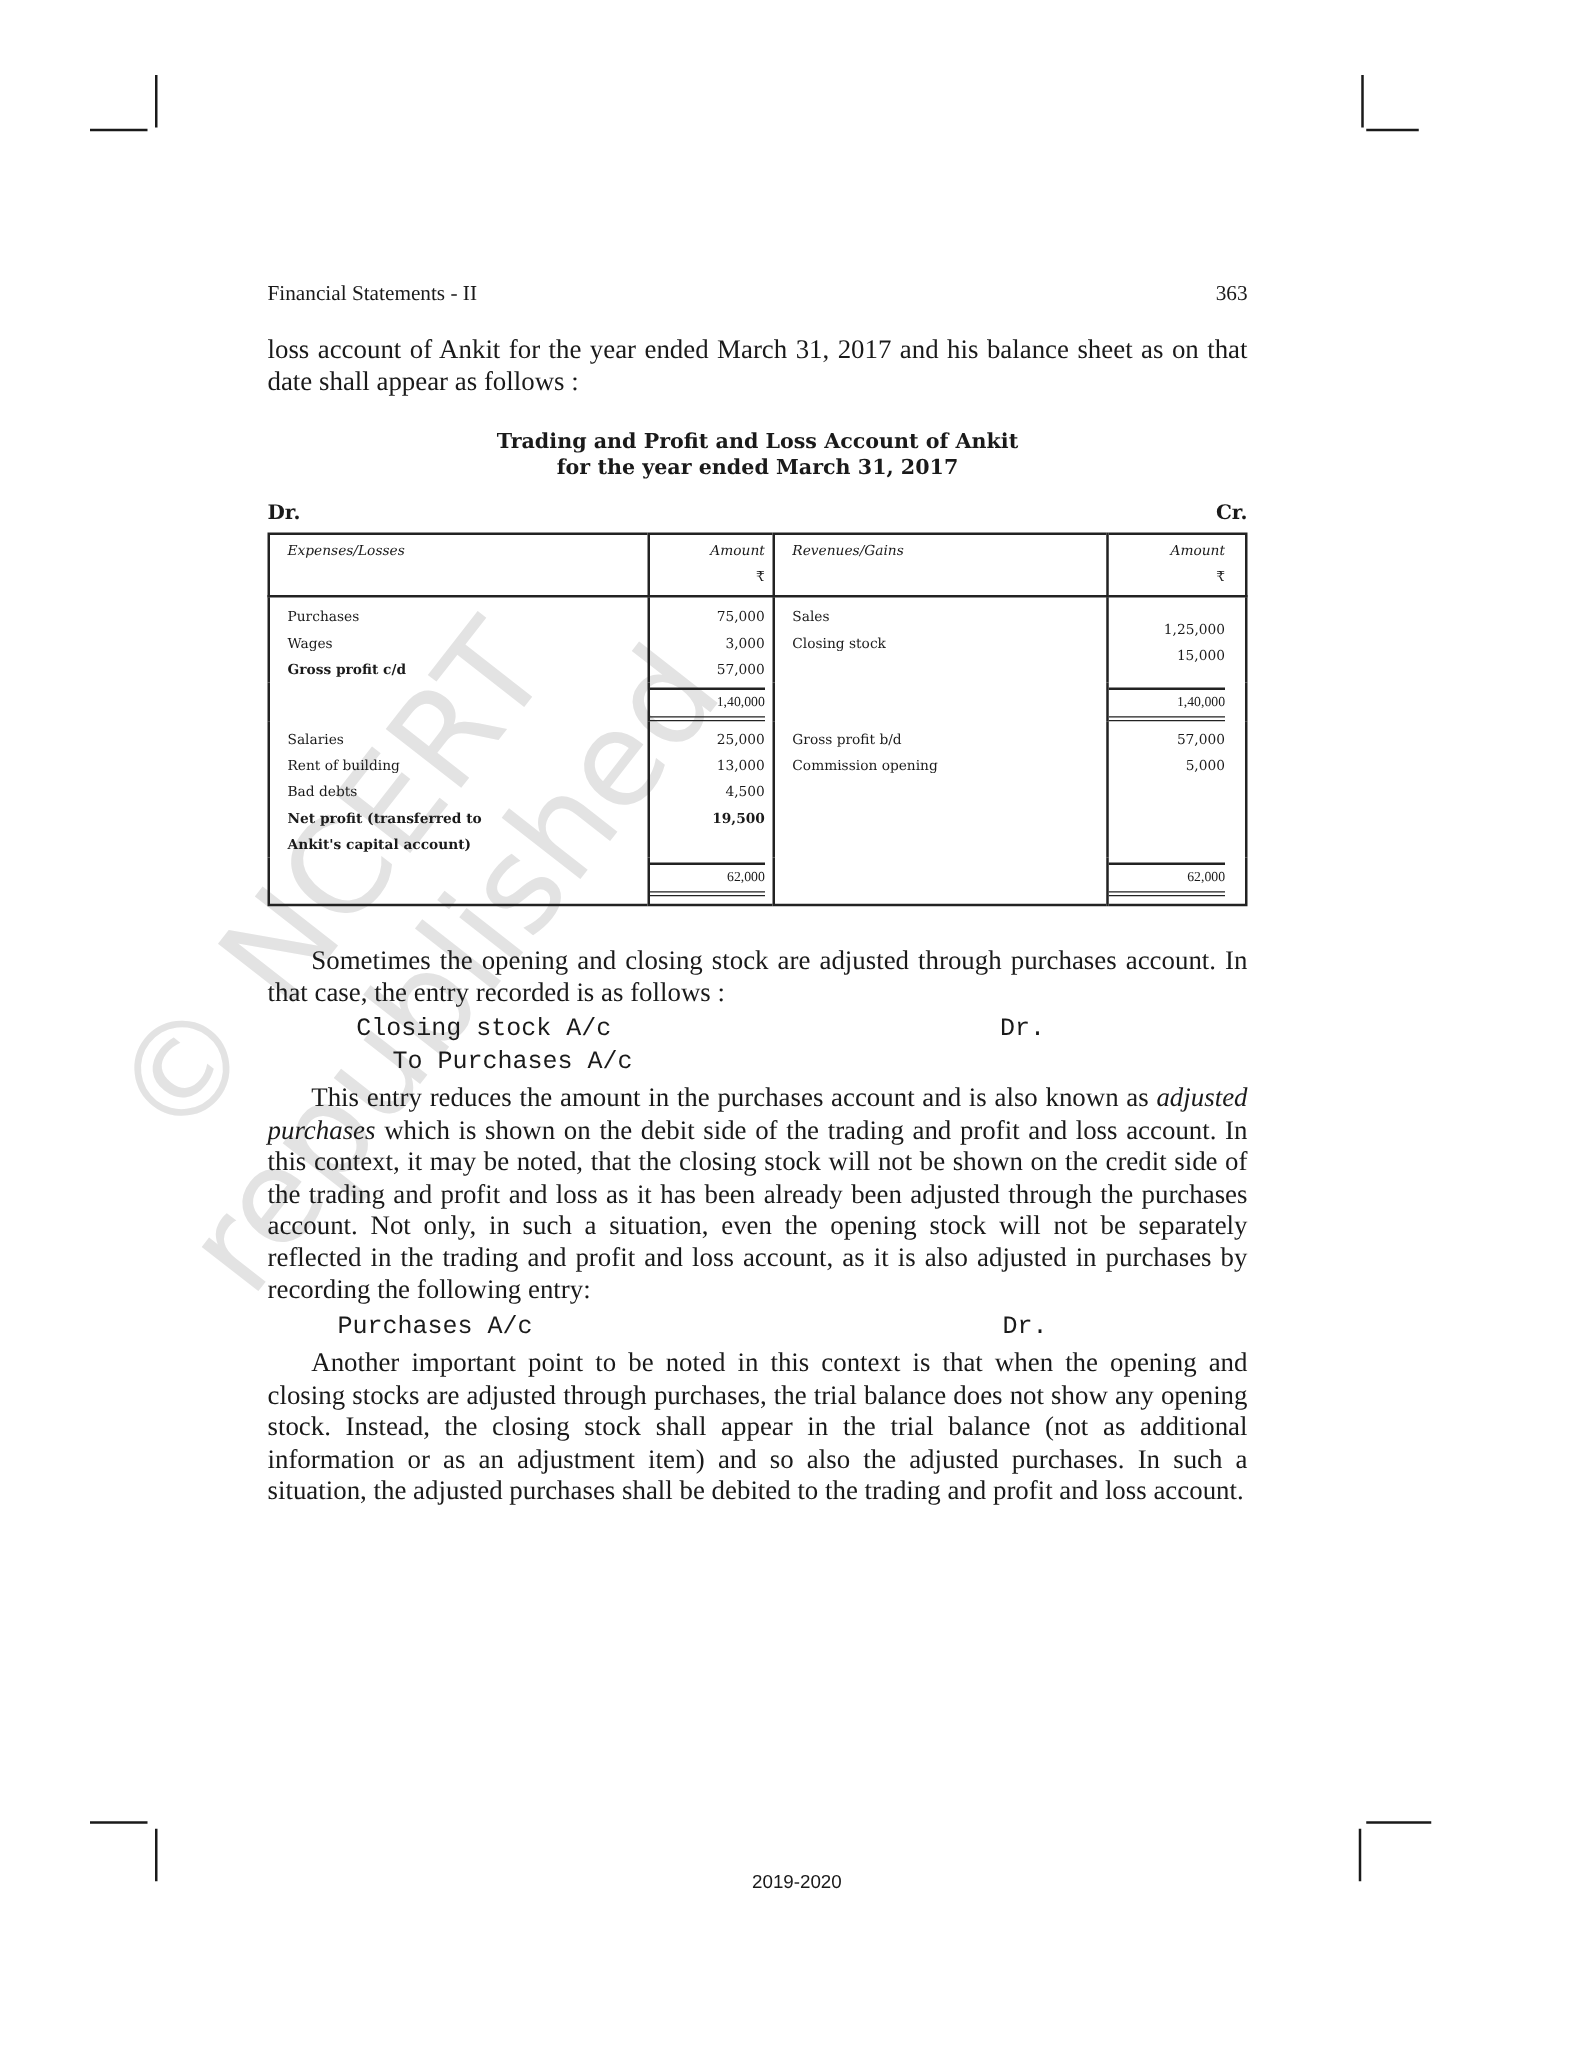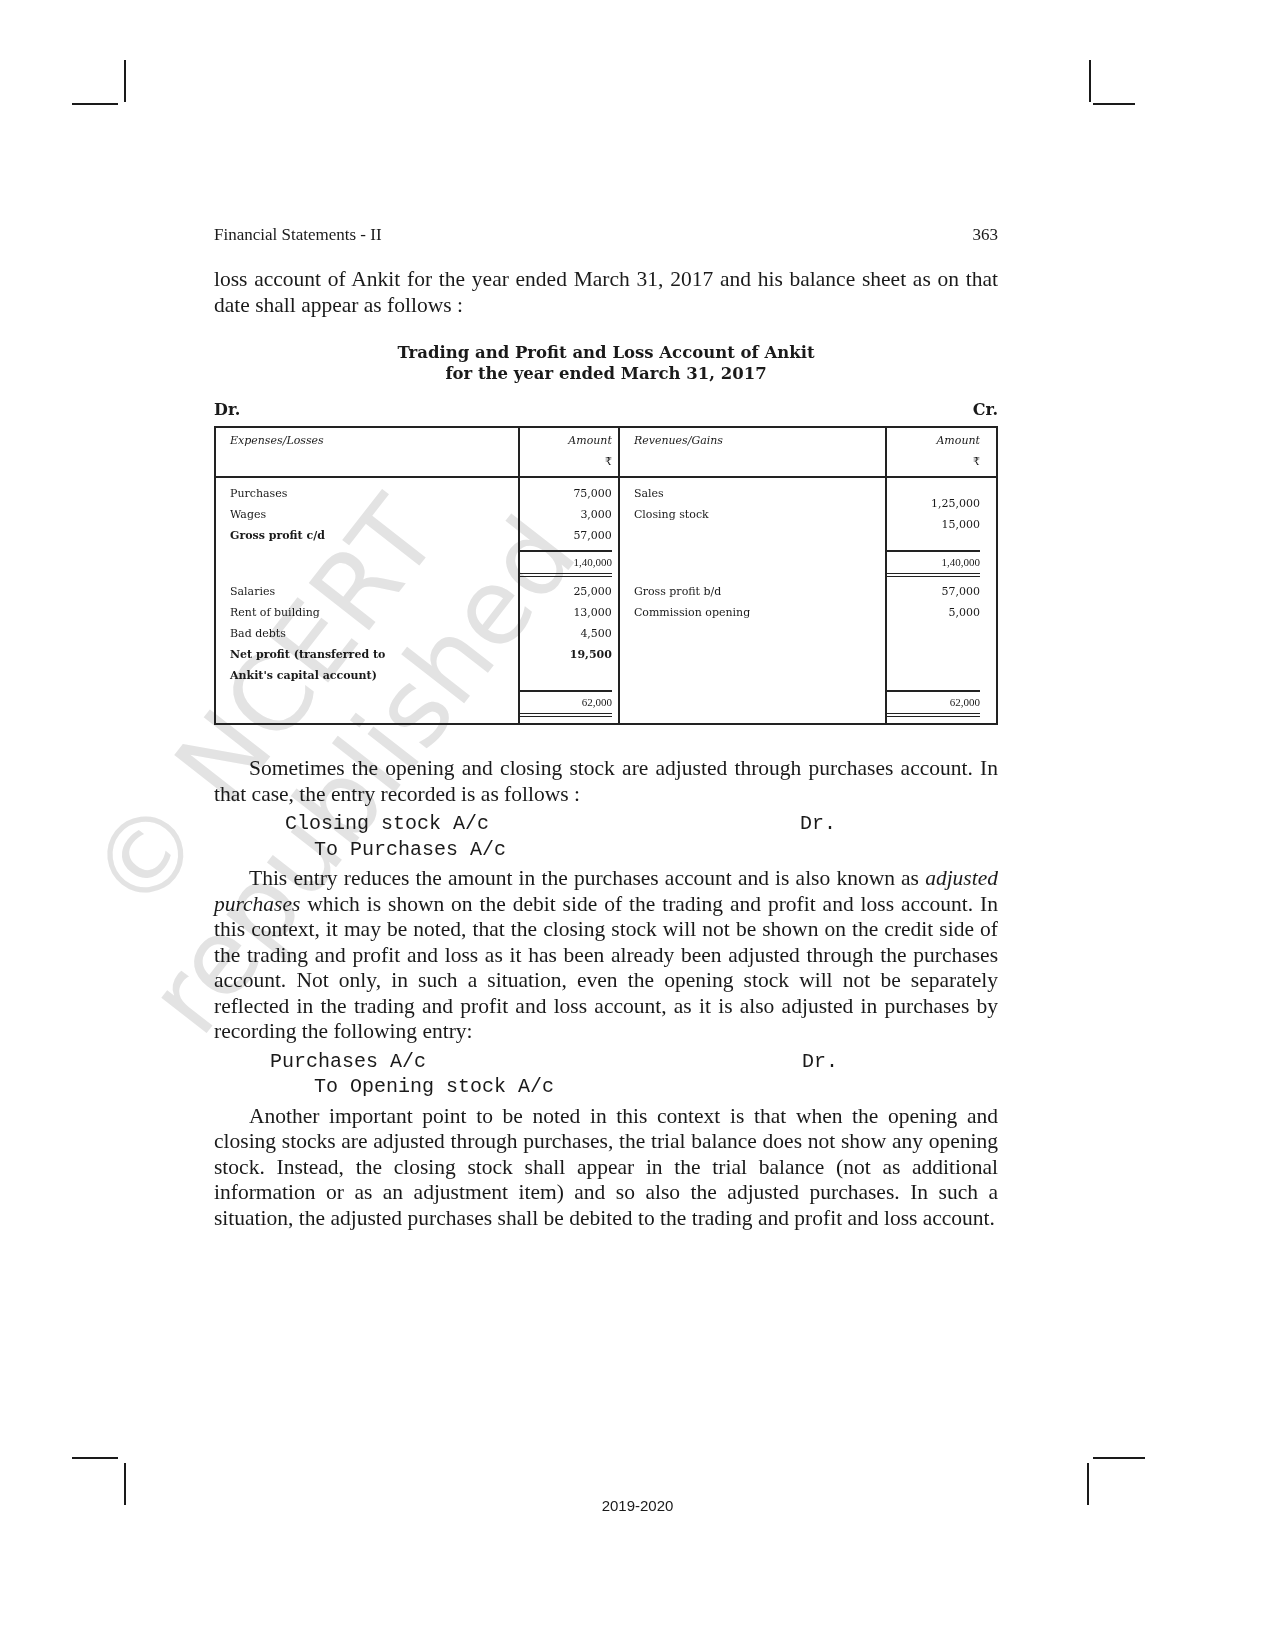--- a/index.html
+++ b/index.html
@@ -163,21 +163,18 @@
     </div>
 
     <p class="para indent" style="margin-top:4px;">
       <span>This entry reduces the amount in the purchases account and is also known as </span><em>adjusted purchases</em><span> which is shown on the debit side of the trading and profit and loss account. In this context,  it may be noted, that the closing stock will not be shown on the credit side of the trading and profit and loss as it has been already been adjusted through the purchases account. Not only, in such a situation, even the opening stock will not be separately reflected in the trading and profit and loss account, as it is also adjusted in purchases by recording the following entry:</span>
     </p>
 
     <div class="entry" style="margin-top:4px;">
       <span style="position:absolute; left:56px;text-align:center;">Purchases A/c</span>
       <span style="position:absolute; left:588px;">Dr.</span>
     </div>
-    <div class="entry">
-      <span style="position:absolute; left:100px;">To Opening stock A/c</span>
-    </div>
 
     <p class="para indent" style="margin-top:4px;">Another important point to be noted in this context is that when the opening and closing stocks are adjusted through purchases, the trial balance does not show any opening stock. Instead, the closing stock shall appear in the trial balance (not as additional information or as an adjustment item) and so also the adjusted purchases. In such a situation, the adjusted purchases shall be debited to the trading and profit and loss account.</p>
   </div>
 </div>
 
 <div class="footer">2019-2020</div>
 
 </body></html>

